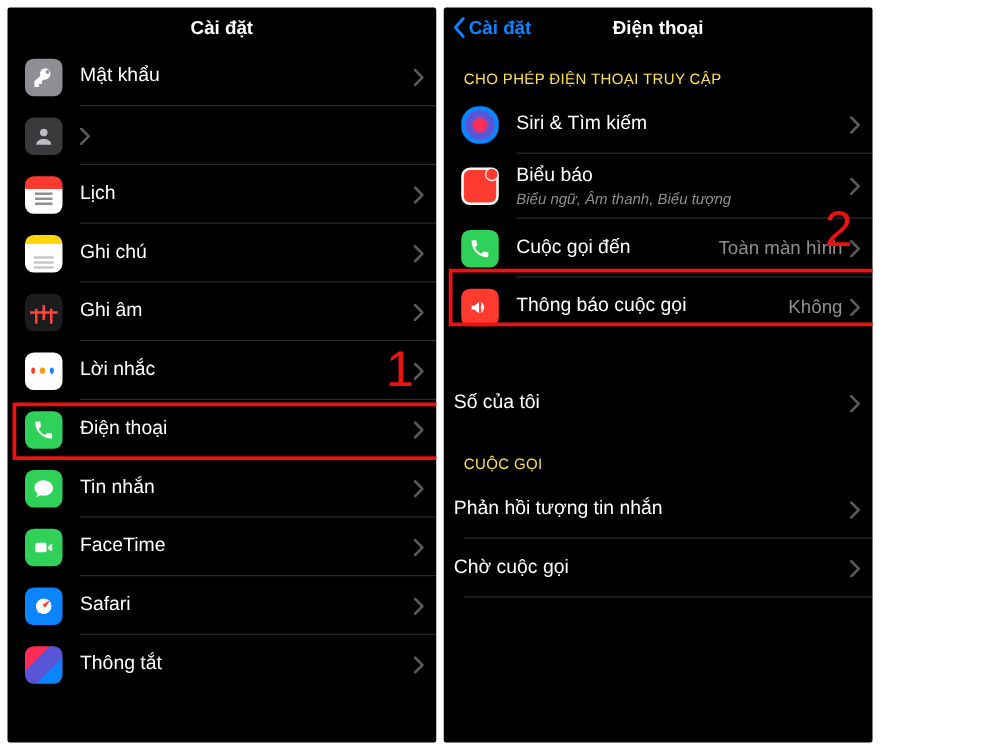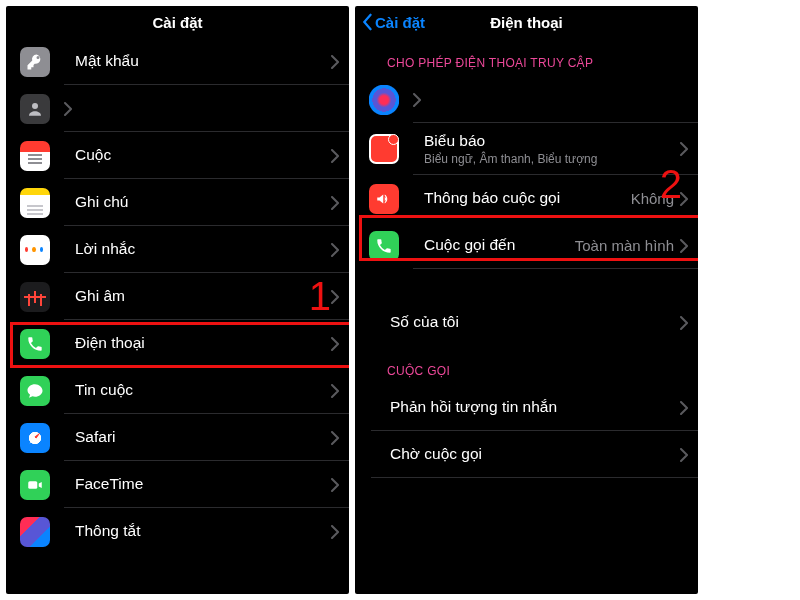--- a/index.html
+++ b/index.html
@@ -42,24 +42,24 @@
     top: 0;
     height: 32px;
     display: flex;
     align-items: center;
     color: #0a84ff;
     font-size: 15px;
     gap: 2px;
   }
   .back svg { width: 12px; height: 18px; }
   .section-title {
-    color: #ec4899;
+    color: #fde047;
     font-size: 12px;
     text-transform: uppercase;
-    padding: 18px 16px 6px 32px;
+    padding: 18px 16px 6px 16px;
     letter-spacing: 0.3px;
   }
   .group { display: flex; flex-direction: column; }
   .row {
     position: relative;
     display: flex;
     align-items: center;
     min-height: 47px;
     padding: 6px 10px 6px 14px;
     color: #fff;
@@ -76,37 +76,36 @@
     align-items: center;
     justify-content: center;
     font-size: 16px;
   }
   .row .text-col {
     flex: 1 1 auto;
     display: flex;
     flex-direction: column;
     justify-content: center;
     min-width: 0;
-    margin-left: 11px;
   }
   .row .label { color: #fff; font-size: 15.5px; line-height: 1.2; }
-  .row .sub { color: #8e8e93; font-size: 12px; margin-top: 2px; }
+  .row .sub { color: #8e8e93; font-size: 12px; margin-top: 2px; font-style: italic; }
   .row .value { color: #8e8e93; font-size: 15px; margin-right: 6px; }
   .row .chev { flex: 0 0 auto; color: #5a5a5e; }
   .row .chev svg { width: 8px; height: 14px; display:block; }
   .sep {
     position: absolute;
     left: 58px;
     right: 0;
     bottom: 0;
     height: 1px;
     background: #2b2b2e;
   }
   .panel-right .row .icon-slot { margin-right: 14px; }
-  .panel-right .row.no-icon { padding-left: 24px; }
+  .panel-right .row.no-icon { padding-left: 8px; }
   .panel-right .sep { left: 58px; }
   .panel-right .row.no-icon .sep, .panel-right .sep.noicon { left: 16px; }
   .gap-block { height: 30px; }
   .highlight-box {
     position: absolute;
     border: 3px solid #e11;
     pointer-events: none;
   }
   .step-num {
     position: absolute;
@@ -262,36 +261,49 @@
             <svg viewBox="0 0 8 14">
               <path d="M1 1l6 6-6 6" stroke="#5a5a5e" stroke-width="2" fill="none" stroke-linecap="round"></path>
             </svg>
           </span>
         <div class="sep"></div>
       </div>
 
       <div class="row">
         <div class="icon-slot icon-calendar"></div>
         <div class="text-col">
-            <span class="label">Cuộc</span>
+            <span class="label">Lịch</span>
           </div>
         <span class="chev">
             <svg viewBox="0 0 8 14">
               <path d="M1 1l6 6-6 6" stroke="#5a5a5e" stroke-width="2" fill="none" stroke-linecap="round"></path>
             </svg>
           </span>
         <div class="sep"></div>
       </div>
 
       <div class="row">
         <div class="icon-slot" style="background:linear-gradient(#ffd60a 0 25%,#fff 25% 100%);">
           <span style="display:block;width:16px;height:2px;background:#c7c7cc;box-shadow:0 4px 0 #c7c7cc,0 8px 0 #c7c7cc;margin-top:6px;"></span>
         </div>
         <div class="text-col">
             <span class="label">Ghi chú</span>
+          </div>
+        <span class="chev">
+            <svg viewBox="0 0 8 14">
+              <path d="M1 1l6 6-6 6" stroke="#5a5a5e" stroke-width="2" fill="none" stroke-linecap="round"></path>
+            </svg>
+          </span>
+        <div class="sep"></div>
+      </div>
+
+      <div class="row">
+        <div class="icon-slot icon-voicememo"></div>
+        <div class="text-col">
+            <span class="label">Ghi âm</span>
           </div>
         <span class="chev">
             <svg viewBox="0 0 8 14">
               <path d="M1 1l6 6-6 6" stroke="#5a5a5e" stroke-width="2" fill="none" stroke-linecap="round"></path>
             </svg>
           </span>
         <div class="sep"></div>
       </div>
 
       <div class="row">
@@ -308,33 +320,20 @@
           </div>
         <span class="chev">
             <svg viewBox="0 0 8 14">
               <path d="M1 1l6 6-6 6" stroke="#5a5a5e" stroke-width="2" fill="none" stroke-linecap="round"></path>
             </svg>
           </span>
         <div class="sep"></div>
       </div>
 
       <div class="row">
-        <div class="icon-slot icon-voicememo"></div>
-        <div class="text-col">
-            <span class="label">Ghi âm</span>
-          </div>
-        <span class="chev">
-            <svg viewBox="0 0 8 14">
-              <path d="M1 1l6 6-6 6" stroke="#5a5a5e" stroke-width="2" fill="none" stroke-linecap="round"></path>
-            </svg>
-          </span>
-        <div class="sep"></div>
-      </div>
-
-      <div class="row">
         <div class="icon-slot bg-green">
           <svg viewBox="0 0 24 24" width="18" height="18" fill="#fff">
               <path d="M6.6 10.8a15 15 0 006.6 6.6l2.2-2.2a1 1 0 011-.25 11 11 0 003.5.56 1 1 0 011 1V20a1 1 0 01-1 1A17 17 0 013 4a1 1 0 011-1h3.5a1 1 0 011 1 11 11 0 00.55 3.5 1 1 0 01-.25 1z"></path>
             </svg>
         </div>
         <div class="text-col">
             <span class="label">Điện thoại</span>
           </div>
         <span class="chev">
             <svg viewBox="0 0 8 14">
@@ -344,52 +343,52 @@
         <div class="sep"></div>
       </div>
 
       <div class="row">
         <div class="icon-slot bg-green">
           <svg viewBox="0 0 24 24" width="18" height="18" fill="#fff">
               <path d="M12 3C6.5 3 2 6.6 2 11c0 2.4 1.3 4.5 3.4 6L4 21l4.6-2c1.1.3 2.2.5 3.4.5 5.5 0 10-3.6 10-8S17.5 3 12 3z"></path>
             </svg>
         </div>
         <div class="text-col">
-            <span class="label">Tin cuộc</span>
-          </div>
-        <span class="chev">
-            <svg viewBox="0 0 8 14">
-              <path d="M1 1l6 6-6 6" stroke="#5a5a5e" stroke-width="2" fill="none" stroke-linecap="round"></path>
-            </svg>
-          </span>
-        <div class="sep"></div>
-      </div>
-
-      <div class="row">
-        <div class="icon-slot icon-safari"></div>
-        <div class="text-col">
-            <span class="label">Safari</span>
+            <span class="label">Tin nhắn</span>
           </div>
         <span class="chev">
             <svg viewBox="0 0 8 14">
               <path d="M1 1l6 6-6 6" stroke="#5a5a5e" stroke-width="2" fill="none" stroke-linecap="round"></path>
             </svg>
           </span>
         <div class="sep"></div>
       </div>
 
       <div class="row">
         <div class="icon-slot bg-green">
           <svg viewBox="0 0 24 24" width="18" height="18" fill="#fff">
               <rect x="3" y="7" width="12" height="10" rx="2"></rect>
               <path d="M17 10l4-2v8l-4-2z"></path>
             </svg>
         </div>
         <div class="text-col">
             <span class="label">FaceTime</span>
+          </div>
+        <span class="chev">
+            <svg viewBox="0 0 8 14">
+              <path d="M1 1l6 6-6 6" stroke="#5a5a5e" stroke-width="2" fill="none" stroke-linecap="round"></path>
+            </svg>
+          </span>
+        <div class="sep"></div>
+      </div>
+
+      <div class="row">
+        <div class="icon-slot icon-safari"></div>
+        <div class="text-col">
+            <span class="label">Safari</span>
           </div>
         <span class="chev">
             <svg viewBox="0 0 8 14">
               <path d="M1 1l6 6-6 6" stroke="#5a5a5e" stroke-width="2" fill="none" stroke-linecap="round"></path>
             </svg>
           </span>
         <div class="sep"></div>
       </div>
 
 
@@ -420,34 +419,55 @@
         <span>Cài đặt</span>
       </div>
       <span>Điện thoại</span>
     </div>
 
     <div class="section-title">CHO PHÉP ĐIỆN THOẠI TRUY CẬP</div>
 
     <div class="group">
       <div class="row">
         <div class="icon-slot icon-siri"></div>
+        <div class="text-col">
+            <span class="label">Siri &amp; Tìm kiếm</span>
+          </div>
         <span class="chev">
             <svg viewBox="0 0 8 14">
               <path d="M1 1l6 6-6 6" stroke="#5a5a5e" stroke-width="2" fill="none" stroke-linecap="round"></path>
             </svg>
           </span>
         <div class="sep"></div>
       </div>
 
       <div class="row with-sub">
         <div class="icon-slot icon-notif"></div>
         <div class="text-col">
           <span class="label">Biểu báo</span>
           <span class="sub">Biểu ngữ, Âm thanh, Biểu tượng</span>
         </div>
+        <span class="chev">
+            <svg viewBox="0 0 8 14">
+              <path d="M1 1l6 6-6 6" stroke="#5a5a5e" stroke-width="2" fill="none" stroke-linecap="round"></path>
+            </svg>
+          </span>
+        <div class="sep"></div>
+      </div>
+
+      <div class="row">
+        <div class="icon-slot bg-green">
+          <svg viewBox="0 0 24 24" width="18" height="18" fill="#fff">
+              <path d="M6.6 10.8a15 15 0 006.6 6.6l2.2-2.2a1 1 0 011-.25 11 11 0 003.5.56 1 1 0 011 1V20a1 1 0 01-1 1A17 17 0 013 4a1 1 0 011-1h3.5a1 1 0 011 1 11 11 0 00.55 3.5 1 1 0 01-.25 1z"></path>
+            </svg>
+        </div>
+        <div class="text-col">
+            <span class="label">Cuộc gọi đến</span>
+          </div>
+        <span class="value">Toàn màn hình</span>
         <span class="chev">
             <svg viewBox="0 0 8 14">
               <path d="M1 1l6 6-6 6" stroke="#5a5a5e" stroke-width="2" fill="none" stroke-linecap="round"></path>
             </svg>
           </span>
         <div class="sep"></div>
       </div>
 
       <div class="row">
         <div class="icon-slot icon-announce">
@@ -458,38 +478,20 @@
         <div class="text-col">
             <span class="label">Thông báo cuộc gọi</span>
           </div>
         <span class="value">Không</span>
         <span class="chev">
             <svg viewBox="0 0 8 14">
               <path d="M1 1l6 6-6 6" stroke="#5a5a5e" stroke-width="2" fill="none" stroke-linecap="round"></path>
             </svg>
           </span>
       </div>
-
-      <div class="row">
-        <div class="icon-slot bg-green">
-          <svg viewBox="0 0 24 24" width="18" height="18" fill="#fff">
-              <path d="M6.6 10.8a15 15 0 006.6 6.6l2.2-2.2a1 1 0 011-.25 11 11 0 003.5.56 1 1 0 011 1V20a1 1 0 01-1 1A17 17 0 013 4a1 1 0 011-1h3.5a1 1 0 011 1 11 11 0 00.55 3.5 1 1 0 01-.25 1z"></path>
-            </svg>
-        </div>
-        <div class="text-col">
-            <span class="label">Cuộc gọi đến</span>
-          </div>
-        <span class="value">Toàn màn hình</span>
-        <span class="chev">
-            <svg viewBox="0 0 8 14">
-              <path d="M1 1l6 6-6 6" stroke="#5a5a5e" stroke-width="2" fill="none" stroke-linecap="round"></path>
-            </svg>
-          </span>
-        <div class="sep"></div>
-      </div>
     </div>
 
     <div class="gap-block"></div>
 
     <div class="group">
       <div class="row no-icon">
         <div class="text-col">
             <span class="label">Số của tôi</span>
           </div>
         <span class="chev">

